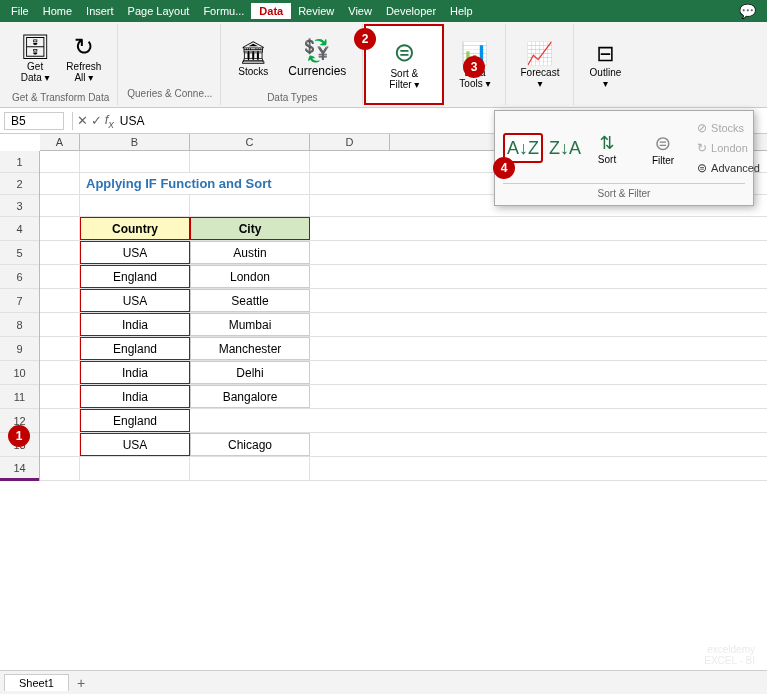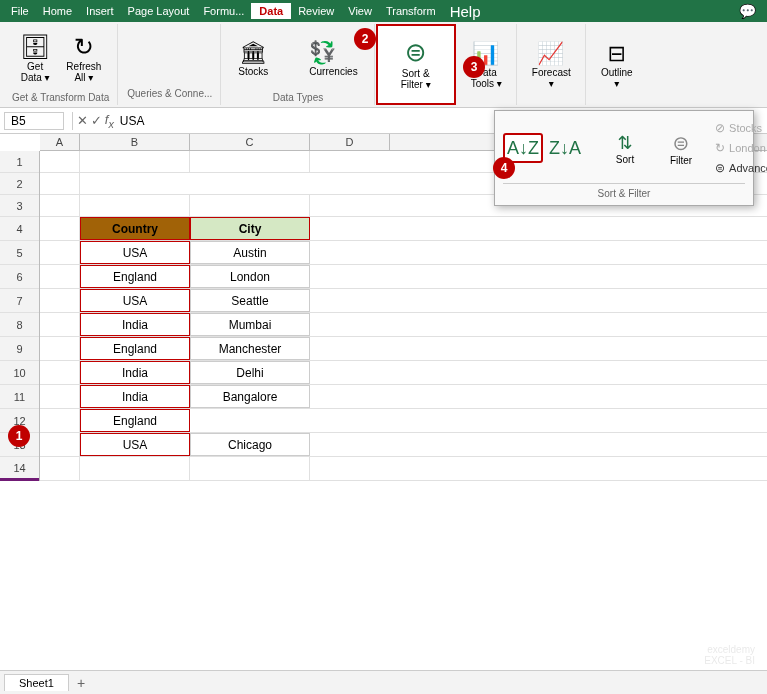--- a/index.html
+++ b/index.html
@@ -22,22 +22,22 @@
 
 <div style="display:flex; align-items:center; background:#217346; color:#fff; height:22px; padding: 0 4px;">
   <span style="padding:2px 7px; font-size:11px; cursor:pointer;">File</span>
   <span style="padding:2px 7px; font-size:11px; cursor:pointer;">Home</span>
   <span style="padding:2px 7px; font-size:11px; cursor:pointer;">Insert</span>
   <span style="padding:2px 7px; font-size:11px; cursor:pointer;">Page Layout</span>
   <span style="padding:2px 7px; font-size:11px; cursor:pointer;">Formu...</span>
   <span style="padding:2px 8px; font-size:11px; cursor:pointer; background:#fff; color:#c00000; font-weight:bold;">Data</span>
   <span style="padding:2px 7px; font-size:11px; cursor:pointer;">Review</span>
   <span style="padding:2px 7px; font-size:11px; cursor:pointer;">View</span>
-  <span style="padding:2px 7px; font-size:11px; cursor:pointer;">Transform</span>
-  <span style="padding:2px 7px; font-size:15px; cursor:pointer;">Help</span>
+  <span style="padding:2px 7px; font-size:11px; cursor:pointer;">Developer</span>
+  <span style="padding:2px 7px; font-size:11px; cursor:pointer;">Help</span>
   <span style="flex:1;"></span>
   <span style="font-size:14px; padding:0 6px; cursor:pointer;">💬</span>
 </div>
 
 <div style="background:#f3f3f3; border-bottom:1px solid #ccc;">
 
   <div style="display:flex; align-items:stretch; padding:2px 4px; gap:1px; min-height:85px;">
 
     <div style="display:flex; flex-direction:column; align-items:center; border-right:1px solid #ddd; padding:2px 8px; min-width:80px;">
       <div style="display:flex; gap:4px; flex:1; align-items:center;">
@@ -58,21 +58,21 @@
     </div>
 
     <div style="display:flex; flex-direction:column; align-items:center; border-right:1px solid #ddd; padding:2px 8px; min-width:120px;">
       <div style="display:flex; gap:4px; flex:1; align-items:center;">
         <div style="display:flex; flex-direction:column; align-items:center; padding:4px 8px; cursor:pointer; border-radius:3px;">
           <span style="font-size:22px;">🏛</span>
           <span style="font-size:10px;">Stocks</span>
         </div>
         <div style="display:flex; flex-direction:column; align-items:center; padding:4px 8px; cursor:pointer; border-radius:3px;">
           <span style="font-size:22px;">💱</span>
-          <span style="font-size:10px;margin-left:21px;">Currencies</span>
+          <span style="font-size:12px;">Currencies</span>
         </div>
       </div>
       <div style="font-size:10px; color:#666; margin-top:2px;">Data Types</div>
     </div>
 
     <div style="display:flex; flex-direction:column; align-items:center; border-right:1px solid #ddd; border:2px solid #c00000; padding:2px 8px; min-width:80px; background:#fff; position:relative;">
       <div style="display:flex; flex:1; align-items:center;">
         <div style="display:flex; flex-direction:column; align-items:center; padding:4px 8px; cursor:pointer; border-radius:3px;">
           <span style="font-size:26px; color:#217346;">⊜</span>
           <span style="font-size:10px; text-align:center;">Sort &amp;<br>Filter ▾</span>
@@ -155,33 +155,34 @@
 
       <div style="display:flex; height:22px; border-bottom:1px solid #e0e0e0;">
         <div style="width:40px; border-right:1px solid #e0e0e0; font-size:12px; flex-shrink:0;"></div>
         <div style="width:110px; border-right:1px solid #e0e0e0; font-size:12px; flex-shrink:0;"></div>
         <div style="width:120px; border-right:1px solid #e0e0e0; font-size:12px; flex-shrink:0;"></div>
         <div style="width:80px; font-size:12px; flex-shrink:0;"></div>
       </div>
 
       <div style="display:flex; height:22px; border-bottom:1px solid #e0e0e0;">
         <div style="width:40px; border-right:1px solid #e0e0e0; flex-shrink:0;"></div>
+        <div style="width:230px; border-right:1px solid #e0e0e0; font-size:13px; font-weight:bold; color:#2e74b5; padding:2px 6px; display:flex; align-items:center; flex-shrink:0;" colspan="3">Applying IF Function and Sort</div>
         <div style="width:80px; flex-shrink:0;"></div>
       </div>
 
       <div style="display:flex; height:22px; border-bottom:1px solid #e0e0e0;">
         <div style="width:40px; border-right:1px solid #e0e0e0; flex-shrink:0;"></div>
         <div style="width:110px; border-right:1px solid #e0e0e0; flex-shrink:0;"></div>
         <div style="width:120px; border-right:1px solid #e0e0e0; flex-shrink:0;"></div>
         <div style="width:80px; flex-shrink:0;"></div>
       </div>
 
       <div style="display:flex; height:24px; border-bottom:1px solid #e0e0e0;">
         <div style="width:40px; border-right:1px solid #e0e0e0; flex-shrink:0;"></div>
-        <div style="width:110px; border:1px solid #c00000; font-size:12px; font-weight:bold; display:flex; align-items:center; justify-content:center; background:#a16207; flex-shrink:0;">Country</div>
+        <div style="width:110px; border:1px solid #c00000; font-size:12px; font-weight:bold; display:flex; align-items:center; justify-content:center; background:#fef9c3; flex-shrink:0;">Country</div>
         <div style="width:120px; border:1px solid #c00000; font-size:12px; font-weight:bold; text-align:center; display:flex; align-items:center; justify-content:center; background:#d5e8c4; flex-shrink:0;">City</div>
         <div style="width:80px; flex-shrink:0;"></div>
       </div>
 
       <div style="display:flex; height:24px; border-bottom:1px solid #e0e0e0;">
         <div style="width:40px; border-right:1px solid #e0e0e0; flex-shrink:0;"></div>
         <div style="width:110px; border:1px solid #c00000; font-size:12px; text-align:center; display:flex; align-items:center; justify-content:center; flex-shrink:0;">USA</div>
         <div style="width:120px; border:1px solid #ccc; font-size:12px; text-align:center; display:flex; align-items:center; justify-content:center; flex-shrink:0;">Austin</div>
         <div style="width:80px; flex-shrink:0;"></div>
       </div>
@@ -249,21 +250,21 @@
 
 <div style="position:absolute; top:110px; left:494px; width:260px; background:#f9f9f9; border:1px solid #aaa; box-shadow:2px 2px 8px rgba(0,0,0,0.3); z-index:100; padding:4px;">
 
   <div style="display:flex; align-items:center; padding:4px;">
 
     <div style="display:flex; flex-direction:column; align-items:center; padding:4px 10px; cursor:pointer; border:2px solid #c00000; border-radius:3px; background:#fff; margin-right:2px; min-width:40px;">
       <span style="font-size:18px; color:#217346; line-height:1;">A↓Z</span>
       <span style="font-size:10px;"></span>
     </div>
 
-    <div style="display:flex; flex-direction:column; align-items:center; padding:4px 10px; cursor:pointer; border-radius:3px; margin-right:20px; min-width:40px;">
+    <div style="display:flex; flex-direction:column; align-items:center; padding:4px 10px; cursor:pointer; border-radius:3px; margin-right:2px; min-width:40px;">
       <span style="font-size:18px; color:#217346; line-height:1;">Z↓A</span>
       <span style="font-size:10px;"></span>
     </div>
 
     <div style="display:flex; flex-direction:column; align-items:center; padding:4px 10px; cursor:pointer; border-radius:3px; margin-right:8px; min-width:40px;">
       <span style="font-size:18px; color:#217346;">⇅</span>
       <span style="font-size:10px;">Sort</span>
     </div>
 
     <div style="width:1px; background:#ccc; height:40px; margin-right:8px;"></div>

